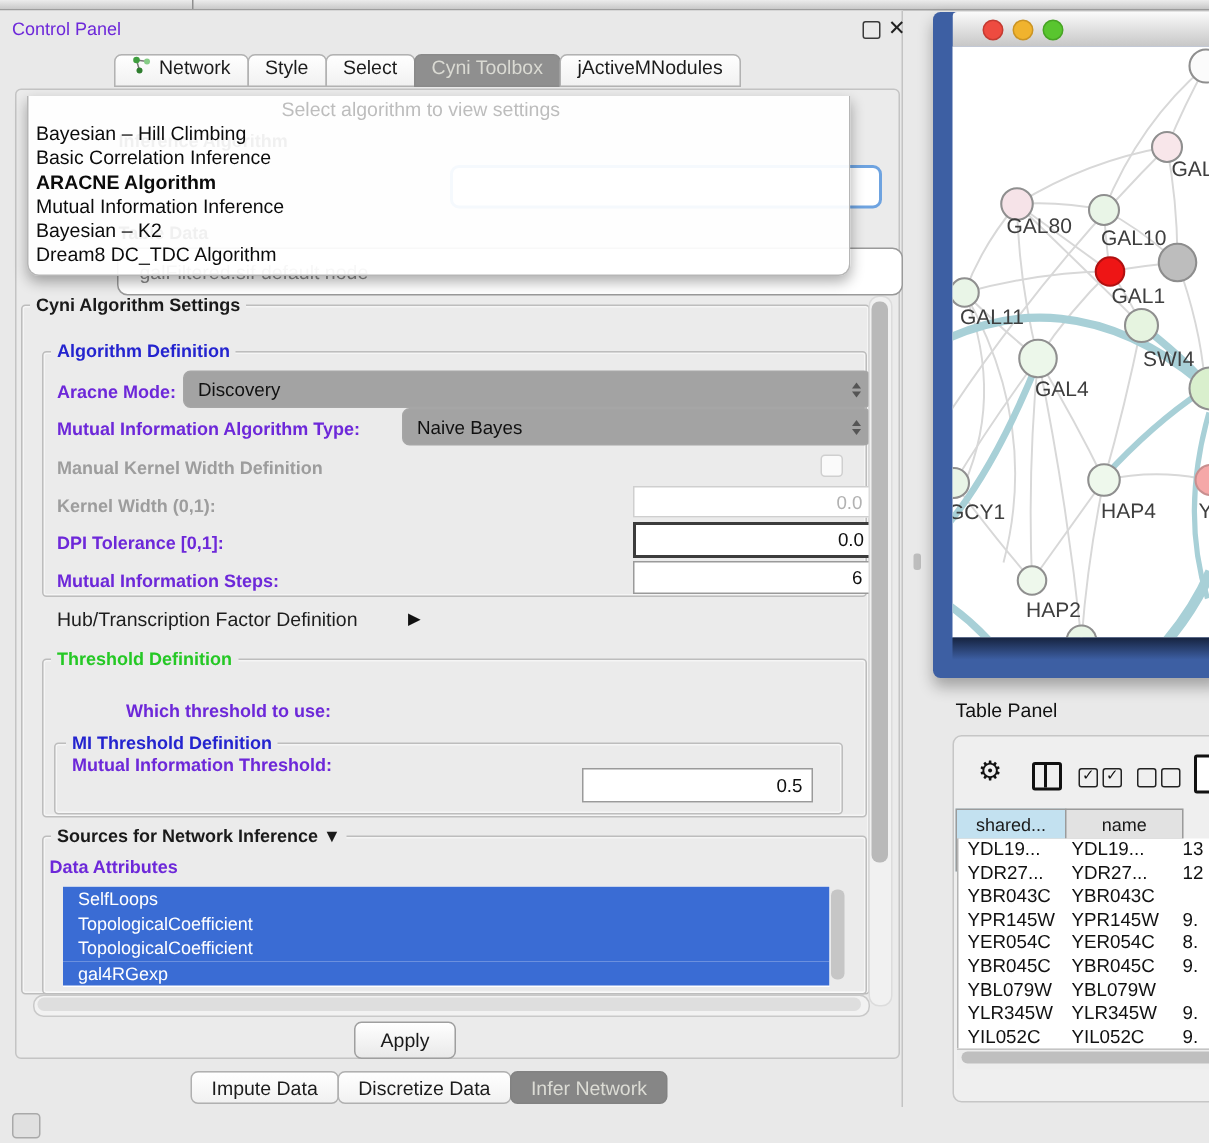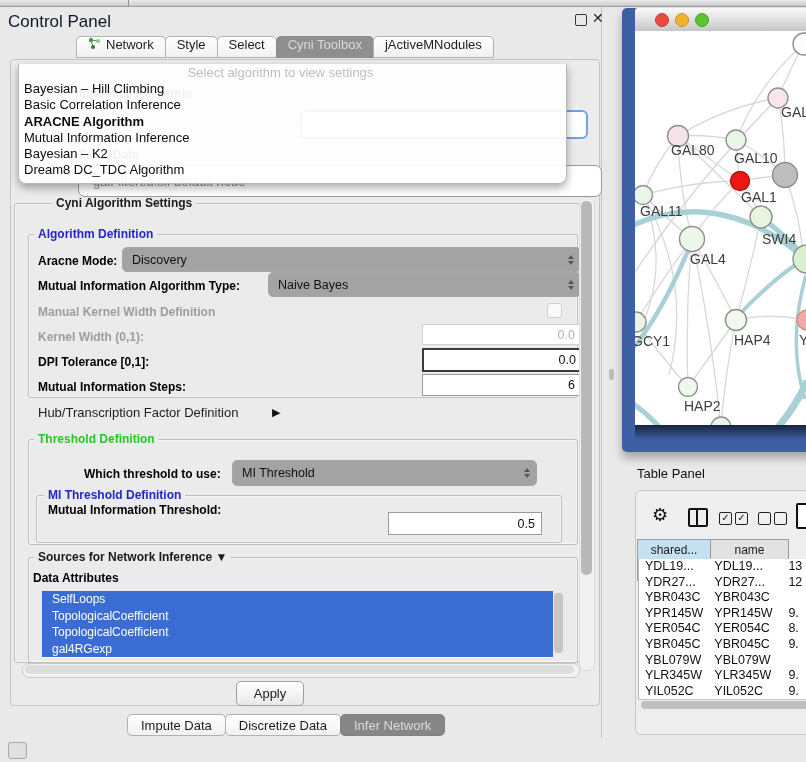--- a/index.html
+++ b/index.html
@@ -4,21 +4,21 @@
 <style>
   html,body{margin:0;padding:0;background:#e9e9e9;}
   #screen{position:relative;width:806px;height:762px;background:#e9e9e9;overflow:hidden;
     font-family:"Liberation Sans","DejaVu Sans",sans-serif;color:#1a1a1a;}
   .abs{position:absolute;}
   
   #topstrip{left:0;top:0;width:806px;height:6px;background:linear-gradient(#ececec,#c9c9c9);border-bottom:1px solid #9d9d9d;}
   #topstrip-tick{left:128px;top:0;width:1px;height:6px;background:#8f8f8f;}
   
   #cp{left:0;top:7px;width:601px;height:731px;background:#e9e9e9;border-right:1px solid #c3c3c3;}
-  #cp-title{left:8px;top:5px;font-size:17px;color:#0f172a;}
+  #cp-title{left:8px;top:5px;font-size:12px;color:#6d28d9;}
   .win-float{left:575px;top:7px;width:10px;height:10px;border:1.5px solid #3a3a3a;border-radius:2px;}
   .win-close{left:592px;top:3px;font-size:14px;font-weight:bold;color:#222;}
   
   #top-tabs{left:77px;top:29px;display:flex;height:22px;}
   .tab{display:flex;align-items:flex-start;gap:5px;padding:0 11px;height:20px;background:linear-gradient(#ffffff,#f1f1f1);
     border:1px solid #b2b2b2;margin-left:-1px;border-radius:5px 5px 0 0;font-size:13px;color:#1c1c1c;}
   .tab.sel{background:#8f8f8f;color:#dadad3;border-color:#8a8a8a;}
   
   #main-panel{left:10px;top:52px;width:588px;height:645px;background:#ebebeb;border:1px solid #c4c4c4;border-radius:4px;}
   .ghost-label{font-size:12px;font-weight:bold;color:#333;background:#ebebeb;padding:0 3px;}
@@ -27,21 +27,21 @@
     display:flex;align-items:center;padding-left:14px;font-size:13px;color:#8a8a8a;}
   
   #algo-popup{left:18px;top:57px;width:547px;height:119px;background:rgba(255,255,255,0.93);
     border:1px solid #b6b6b6;border-top:none;border-radius:0 0 8px 8px;box-shadow:0 4px 9px rgba(0,0,0,0.32);z-index:10;}
   #dd-placeholder{text-align:center;padding-right:24px;color:#bdbdbd;font-size:13px;height:17px;line-height:17px;}
   .dd-item{font-size:13px;color:#0c0c0c;height:16.3px;line-height:16.3px;padding-left:5px;white-space:nowrap;}
   .dd-item.bold{font-weight:bold;}
   
   .grp{border:1px solid #bdbdbd;border-radius:3px;box-shadow:inset 0 0 0 1px rgba(255,255,255,0.5);}
   .grp-label{font-size:12px;font-weight:bold;background:#ebebeb;padding:0 4px;white-space:nowrap;}
-  .lbl{font-size:12px;font-weight:bold;color:#000000;white-space:nowrap;}
+  .lbl{font-size:12px;font-weight:bold;color:#6d28d9;white-space:nowrap;}
   .lbl.dis{color:#9d9d9d;}
   .combo{background:#a3a3a3;border:1px solid #a6a6a6;border-radius:5px;display:flex;align-items:center;
     padding-left:9px;font-size:12.5px;color:#111;}
   .stepper{margin-left:auto;display:flex;flex-direction:column;align-items:center;gap:2px;padding-right:6px;}
   .tri-up{width:0;height:0;border-left:3.5px solid transparent;border-right:3.5px solid transparent;border-bottom:4px solid #555;}
   .tri-dn{width:0;height:0;border-left:3.5px solid transparent;border-right:3.5px solid transparent;border-top:4px solid #555;}
   .field{background:#fff;border:1px solid #9a9a9a;font-size:12.5px;color:#111;display:flex;align-items:center;
     justify-content:flex-end;padding:0 6px;}
   .field.dis{border-color:#cfcfcf;color:#b2b2b2;}
   .field.focus{border:2px solid #3c3c3c;}
@@ -149,21 +149,21 @@
           <div class="dd-item">Bayesian – Hill Climbing</div>
           <div class="dd-item">Basic Correlation Inference</div>
           <div class="dd-item bold">ARACNE Algorithm</div>
           <div class="dd-item">Mutual Information Inference</div>
           <div class="dd-item">Bayesian – K2</div>
           <div class="dd-item">Dream8 DC_TDC Algorithm</div>
         </div>
     </div>
 
     <div class="abs grp" style="left:14px;top:196px;width:564px;height:458px;"></div>
-    <span class="abs grp-label" style="left:20px;top:189px;margin-left:32px;">Cyni Algorithm Settings</span>
+    <span class="abs grp-label" style="left:20px;top:189px;">Cyni Algorithm Settings</span>
 
     <div class="abs grp" style="left:28px;top:227px;width:548px;height:162px;"></div>
     <span class="abs grp-label t-blue" style="left:34px;top:220px;">Algorithm Definition</span>
 
     <span class="abs lbl" style="left:38px;top:247px;">Aracne Mode:</span>
     <div class="abs combo" style="left:122px;top:240px;width:448px;height:23px;">
       <span>Discovery</span>
       <span class="stepper">
           <span class="tri-up"></span>
           <span class="tri-dn"></span>
@@ -197,27 +197,20 @@
       <span>6</span>
     </div>
 
     <span class="abs" style="left:38px;top:398px;font-size:13px;color:#1d1d1d;">Hub/Transcription Factor Definition</span>
     <span class="abs arrow" style="left:272px;top:399px;">▶</span>
 
     <div class="abs grp" style="left:28px;top:432px;width:548px;height:104px;"></div>
     <span class="abs grp-label t-green" style="left:34px;top:425px;">Threshold Definition</span>
 
     <span class="abs lbl" style="left:84px;top:460px;">Which threshold to use:</span>
-    <div class="abs combo" style="left:232px;top:453px;width:294px;height:24px;">
-      <span>MI Threshold</span>
-      <span class="stepper">
-          <span class="tri-up"></span>
-          <span class="tri-dn"></span>
-        </span>
-    </div>
 
     <div class="abs grp" style="left:36px;top:488px;width:524px;height:46px;"></div>
     <span class="abs grp-label t-blue" style="left:44px;top:481px;">MI Threshold Definition</span>
     <span class="abs lbl" style="left:48px;top:496px;">Mutual Information Threshold:</span>
     <div class="abs field" style="left:388px;top:505px;width:140px;height:21px;">
       <span>0.5</span>
     </div>
 
     <div class="abs grp" style="left:28px;top:550px;width:548px;height:104px;"></div>
     <span class="abs grp-label" style="left:34px;top:543px;"><span>Sources for Network Inference</span> <span>▼</span></span>

